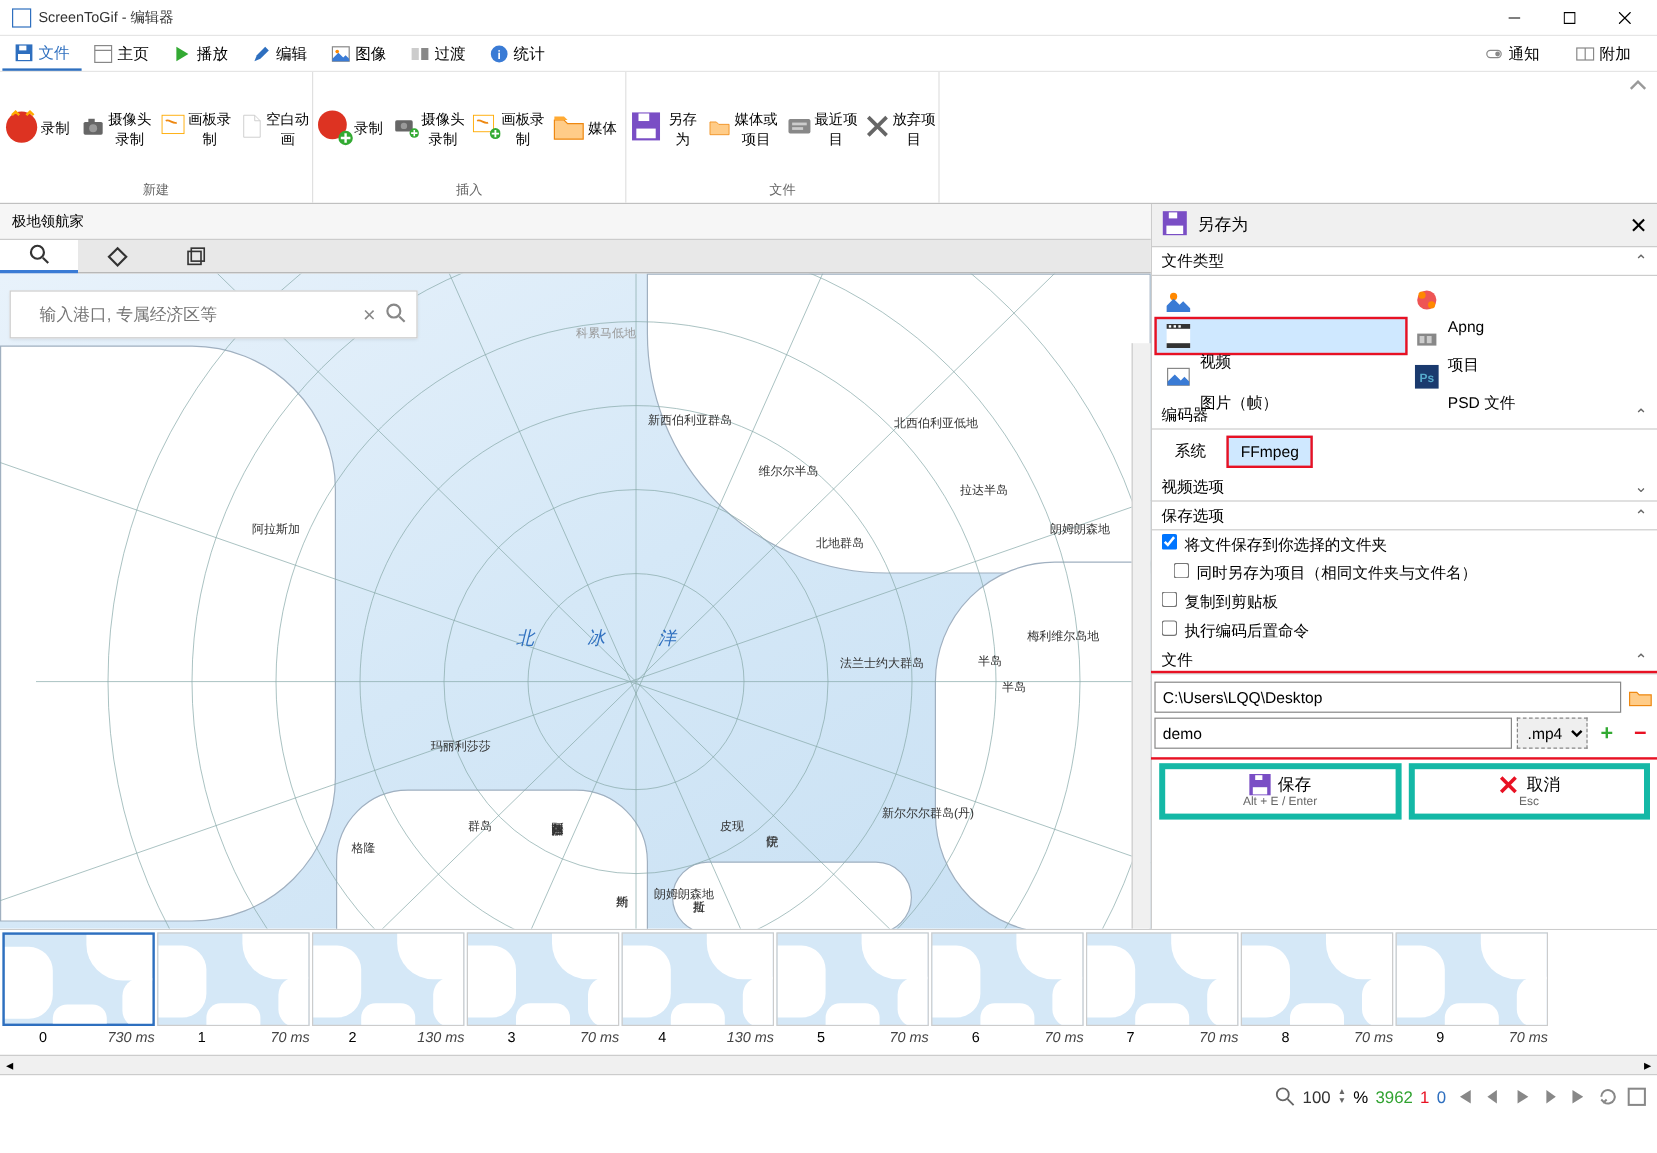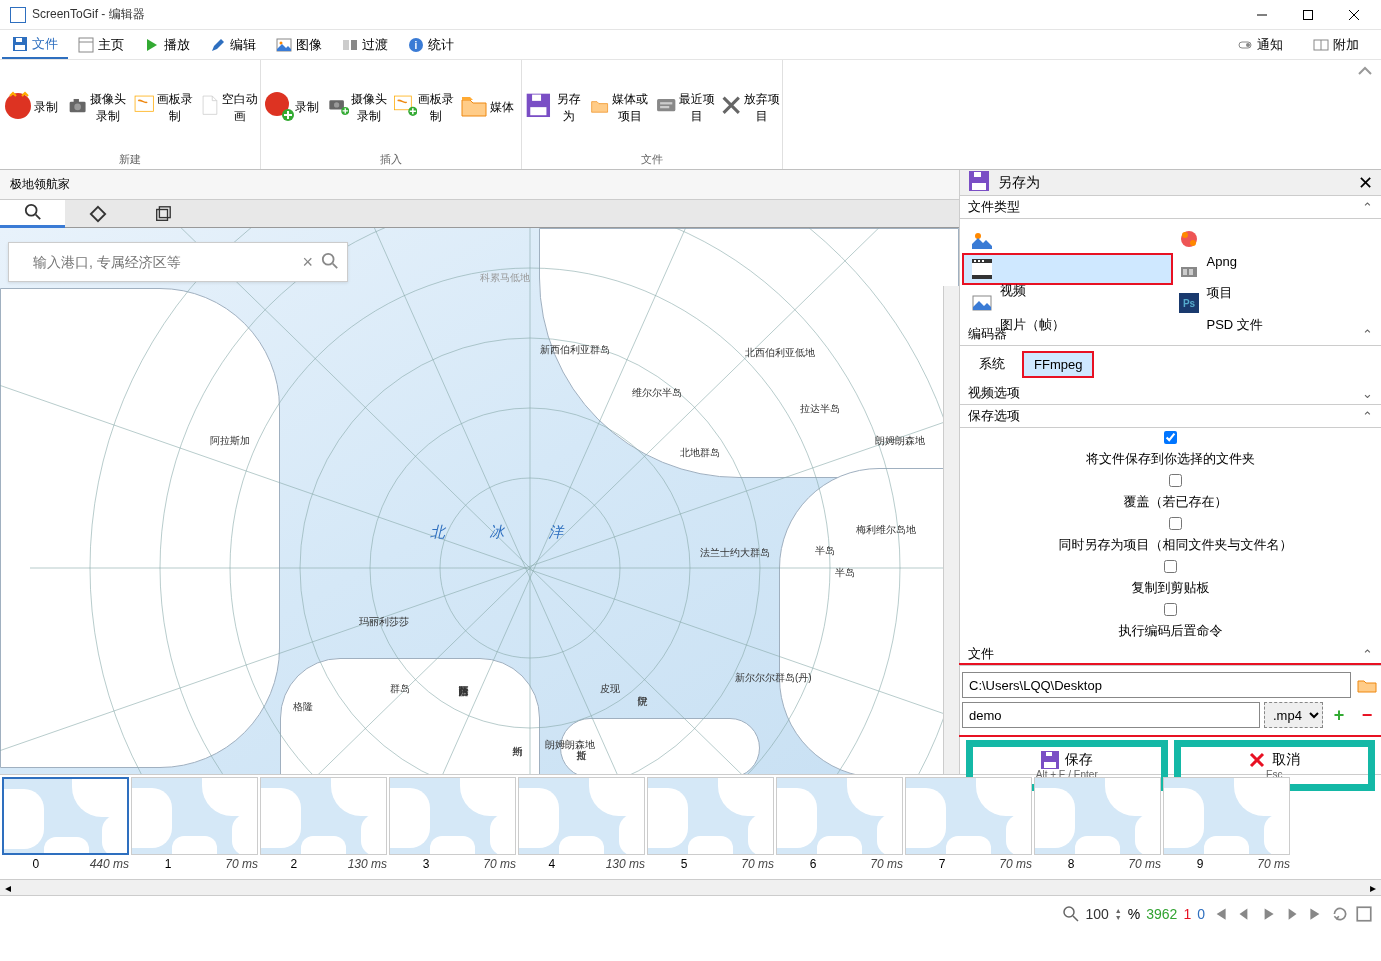--- a/index.html
+++ b/index.html
@@ -59,32 +59,32 @@
 .filetype-grid { display: grid; grid-template-columns: 1fr 1fr; gap: 0; padding: 4px; }
 .ft-item { display: flex; align-items: center; gap: 8px; padding: 4px 8px; cursor: pointer; height: 32px; }
 .ft-item .ft-icon { width: 20px; height: 20px; display: flex; align-items: center; justify-content: center; }
 .ft-item.selected { background: #cfe8ff; border: 2px solid #e81123; margin: -2px; }
 .ft-item .ft-label { flex: 1; font-size: 13px; margin-top: 44px; }
 
 .encoder-row { display: flex; align-items: center; gap: 6px; padding: 4px 8px; }
 .enc-btn { padding: 4px 10px; cursor: pointer; font-size: 13px; border: 1px solid transparent; }
 .enc-btn.selected { background: #cfe8ff; border: 2px solid #e81123; }
 
-.opt-row { display: flex; align-items: center; gap: 6px; padding: 3px 8px 3px 18px; font-size: 13px; flex-direction: column; }
+.opt-row { display: flex; gap: 6px; padding: 3px 8px 3px 18px; font-size: 13px; }
 .opt-row input[type="checkbox"] { width: 13px; height: 13px; }
 
 .file-section { padding: 4px 8px; }
 .file-row { display: flex; align-items: center; gap: 4px; margin: 4px 0; }
 .file-row input[type="text"] { flex: 1; border: 1px solid #888; padding: 4px 6px; font-size: 13px; height: 26px; }
 .file-row select { border: 1px dashed #888; padding: 2px 4px; font-size: 13px; height: 26px; }
 .hl-red { border: 2px solid #e81123; padding: 3px; margin: -3px; }
 .small-btn { width: 24px; height: 24px; display: flex; align-items: center; justify-content: center; cursor: pointer; font-size: 18px; font-weight: bold; }
 
 .action-row { display: flex; gap: 6px; padding: 6px; }
-.action-btn { flex: 1; border: 7px solid #14b8a6; display: flex; flex-direction: column; align-items: center; justify-content: center; padding: 4px; cursor: pointer; }
+.action-btn { flex: 1; border: 5px solid #14b8a6; display: flex; flex-direction: column; align-items: center; justify-content: center; padding: 4px; cursor: pointer; }
 .action-btn .ab-main { display: flex; align-items: center; gap: 6px; font-size: 14px; }
 .action-btn .ab-sub { font-size: 10px; color: #666; }
 
 
 .frames-strip { height: 105px; display: flex; overflow-x: hidden; padding: 2px; border-top: 1px solid #ccc; gap: 2px; }
 .frame-item { display: flex; flex-direction: column; align-items: center; cursor: pointer; }
 .frame-item.selected .thumb { border: 2px solid #2e6fbf; }
 .thumb { width: 127px; height: 78px; background: #d5e8f7; border: 1px solid #ccc; position: relative; overflow: hidden; }
 .thumb .th-land { position: absolute; background: #fff; }
 .frame-meta { display: flex; gap: 20px; font-size: 12px; padding-top: 2px; width: 127px; }
@@ -537,24 +537,20 @@
     <div class="side-section-header">
       <span>保存选项</span>
       <span class="expander">⌃</span>
     </div>
     <div class="opt-row" style="padding-left:8px;">
         <input type="checkbox" checked="" style="">
         <span>将文件保存到你选择的文件夹</span>
       </div>
     <div class="opt-row">
         <input type="checkbox" style="">
-        <span>覆盖（若已存在）</span>
-      </div>
-    <div class="opt-row">
-        <input type="checkbox" style="">
         <span>同时另存为项目（相同文件夹与文件名）</span>
       </div>
     <div class="opt-row" style="padding-left:8px;">
         <input type="checkbox" style="">
         <span>复制到剪贴板</span>
       </div>
     <div class="opt-row" style="padding-left:8px;">
         <input type="checkbox" style="">
         <span>执行编码后置命令</span>
       </div>
@@ -608,21 +604,21 @@
 <div class="frames-strip" id="frames-strip">
     <div class="frame-item selected">
       <div class="thumb">
     <div class="th-land" style="left:0;top:10px;width:40px;height:60px;border-radius:0 20px 20px 0;"></div>
     <div class="th-land" style="right:0;top:0;width:55px;height:38px;border-radius:0 0 0 30px;"></div>
     <div class="th-land" style="right:0;top:36px;width:25px;height:42px;border-radius:15px 0 0 15px;"></div>
     <div class="th-land" style="left:40px;top:58px;width:45px;height:20px;border-radius:12px 12px 0 0;"></div>
   </div>
   <div class="frame-meta">
         <span class="fidx">0</span>
-        <span class="fms">440 ms</span>
+        <span class="fms">730 ms</span>
       </div>
     </div>
     <div class="frame-item">
       <div class="thumb">
     <div class="th-land" style="left:0;top:10px;width:40px;height:60px;border-radius:0 20px 20px 0;"></div>
     <div class="th-land" style="right:0;top:0;width:55px;height:38px;border-radius:0 0 0 30px;"></div>
     <div class="th-land" style="right:0;top:36px;width:25px;height:42px;border-radius:15px 0 0 15px;"></div>
     <div class="th-land" style="left:40px;top:58px;width:45px;height:20px;border-radius:12px 12px 0 0;"></div>
   </div>
   <div class="frame-meta">

